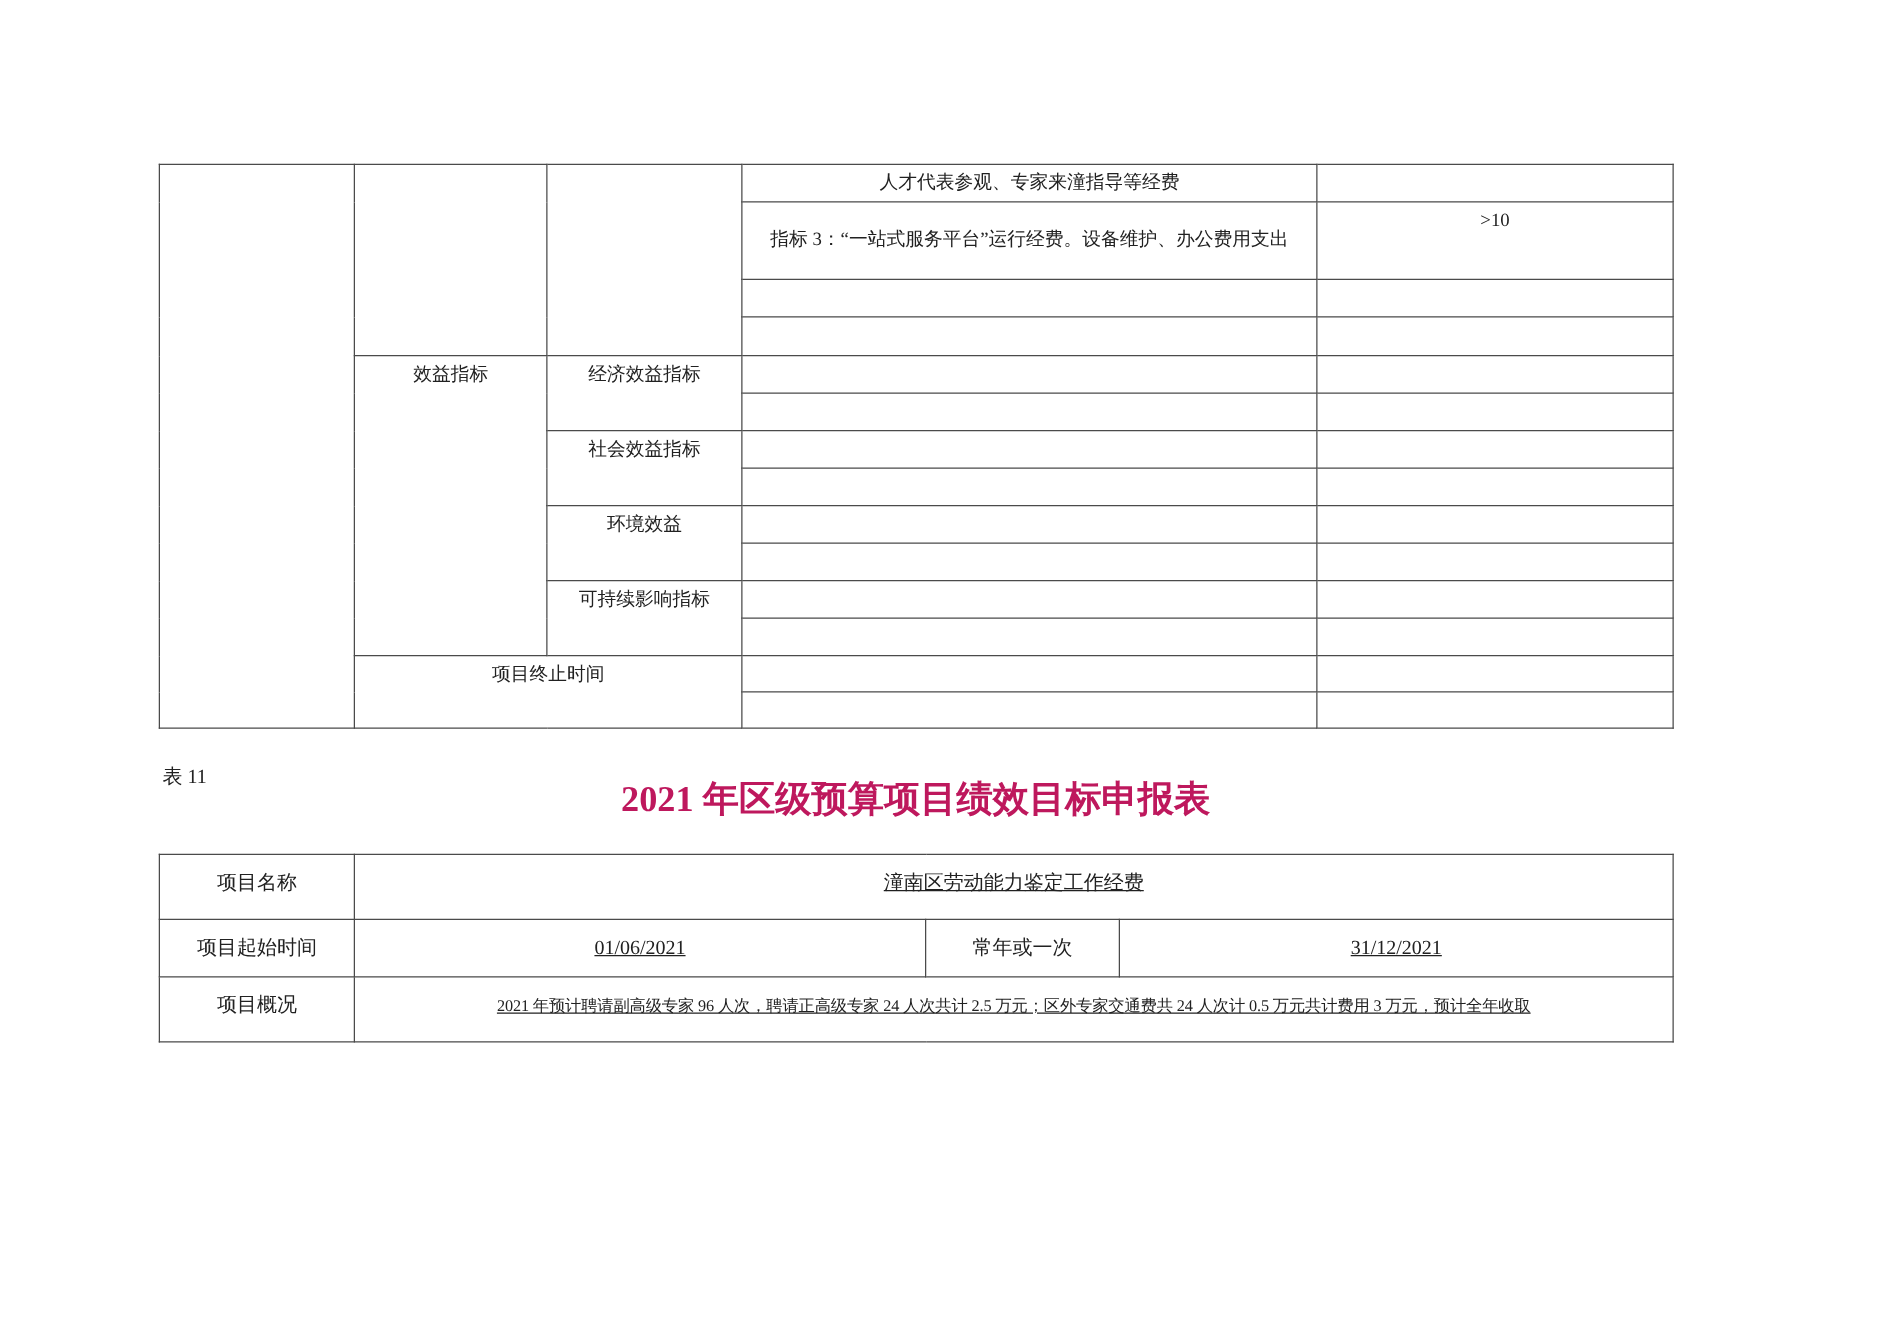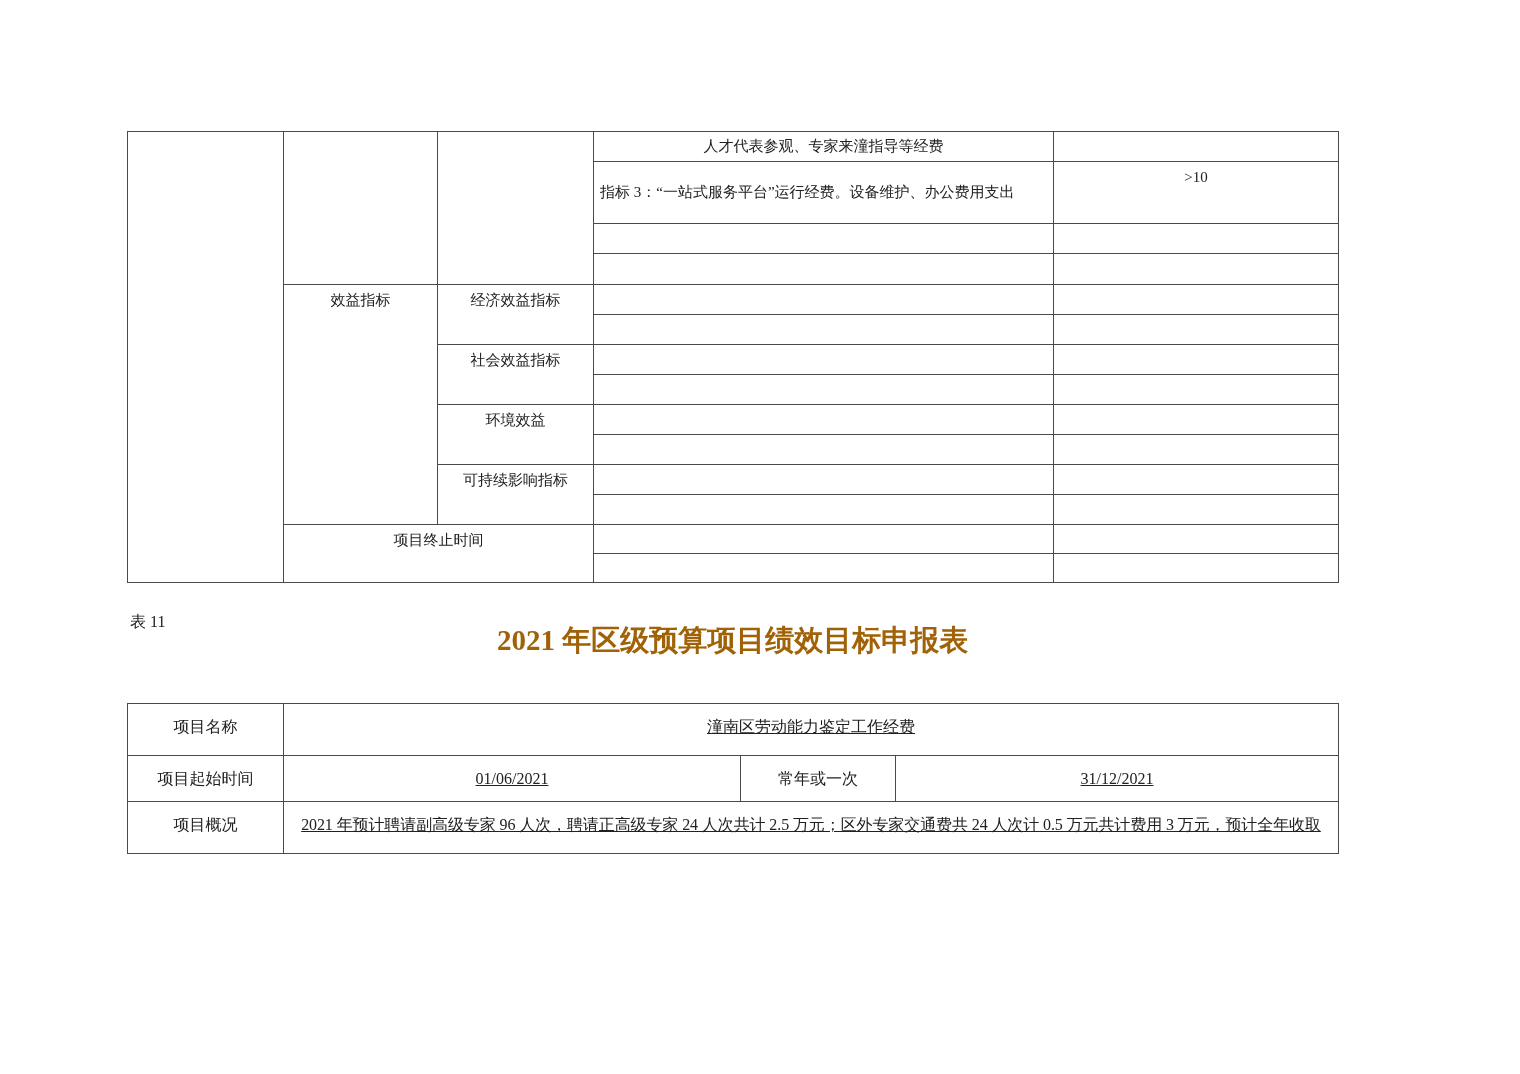--- a/index.html
+++ b/index.html
@@ -18,40 +18,40 @@
     font-size:15px;
     line-height:29px;
     vertical-align:middle;
     overflow:hidden;
     word-break:break-all;
   }
   
   .t1{position:absolute;left:127px;top:131px;width:1211px;}
   .t1 td.ctr{text-align:center;}
   .t1 td.vtop{vertical-align:top;line-height:30px;}
-  .t1 td.wrap2{text-align:left;line-height:31px;vertical-align:middle;padding:0 6px;}
+  .t1 td.wrap2{text-align:center;line-height:31px;vertical-align:middle;padding:0 6px;}
   
   .caption{
     position:absolute;left:130px;top:591px;
     font-size:16px;line-height:22px;color:#212121;margin-top:20px;
   }
   .title{
     position:absolute;left:127px;top:620px;width:1211px;
     text-align:center;font-size:29px;font-weight:bold;
-    line-height:40px;color:#a16207;
+    line-height:40px;color:#be185d;
   }
   
-  .t2{position:absolute;left:127px;top:683px;width:1211px;margin-top:20px;}
+  .t2{position:absolute;left:127px;top:683px;width:1211px;}
   .t2 td{
     font-size:16px;line-height:27px;
     vertical-align:top;padding:9px 3px 0 3px;
   }
   .t2 td.lbl{text-align:center;padding-left:2px;padding-right:2px;}
   .t2 td.val{text-align:center;text-decoration:underline;}
-  .t2 td.small{font-size:16px;letter-spacing:-0.1px;}
+  .t2 td.small{font-size:13px;letter-spacing:-0.1px;}
 </style>
 </head>
 <body>
 
 <div class="page">
 
   <table class="t1">
     <colgroup>
       <col style="width:156px">
         <col style="width:154px">

